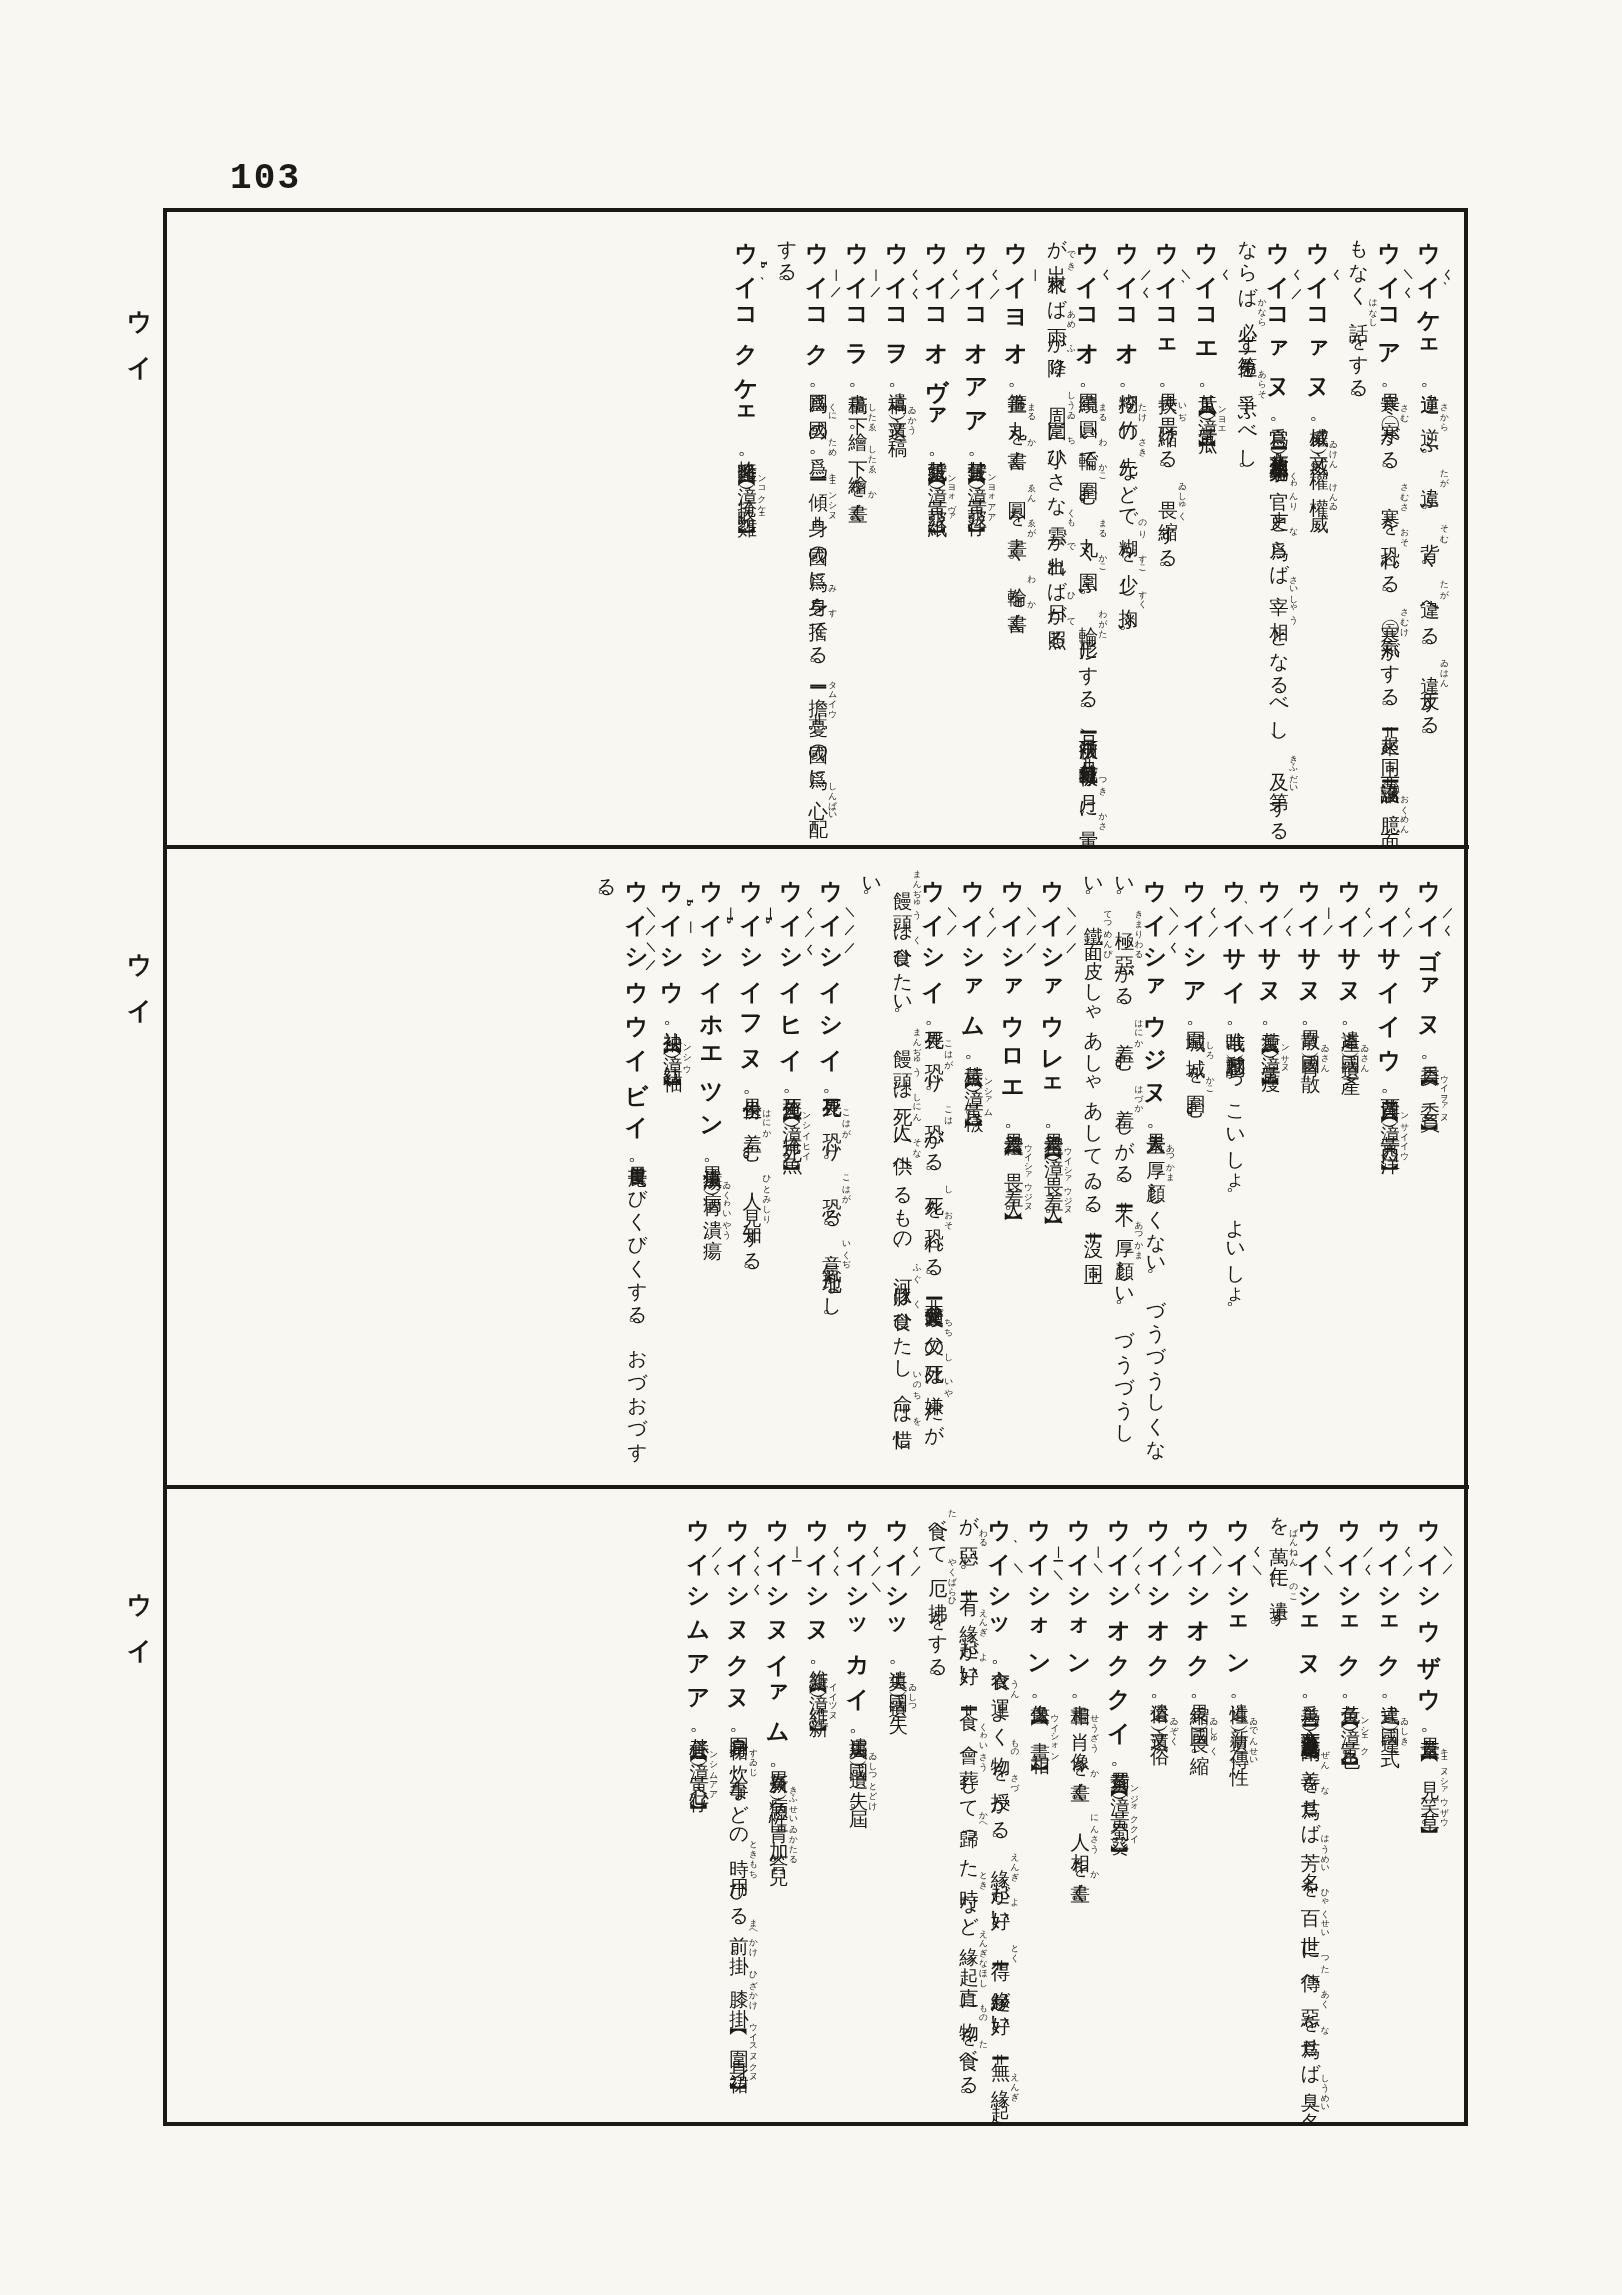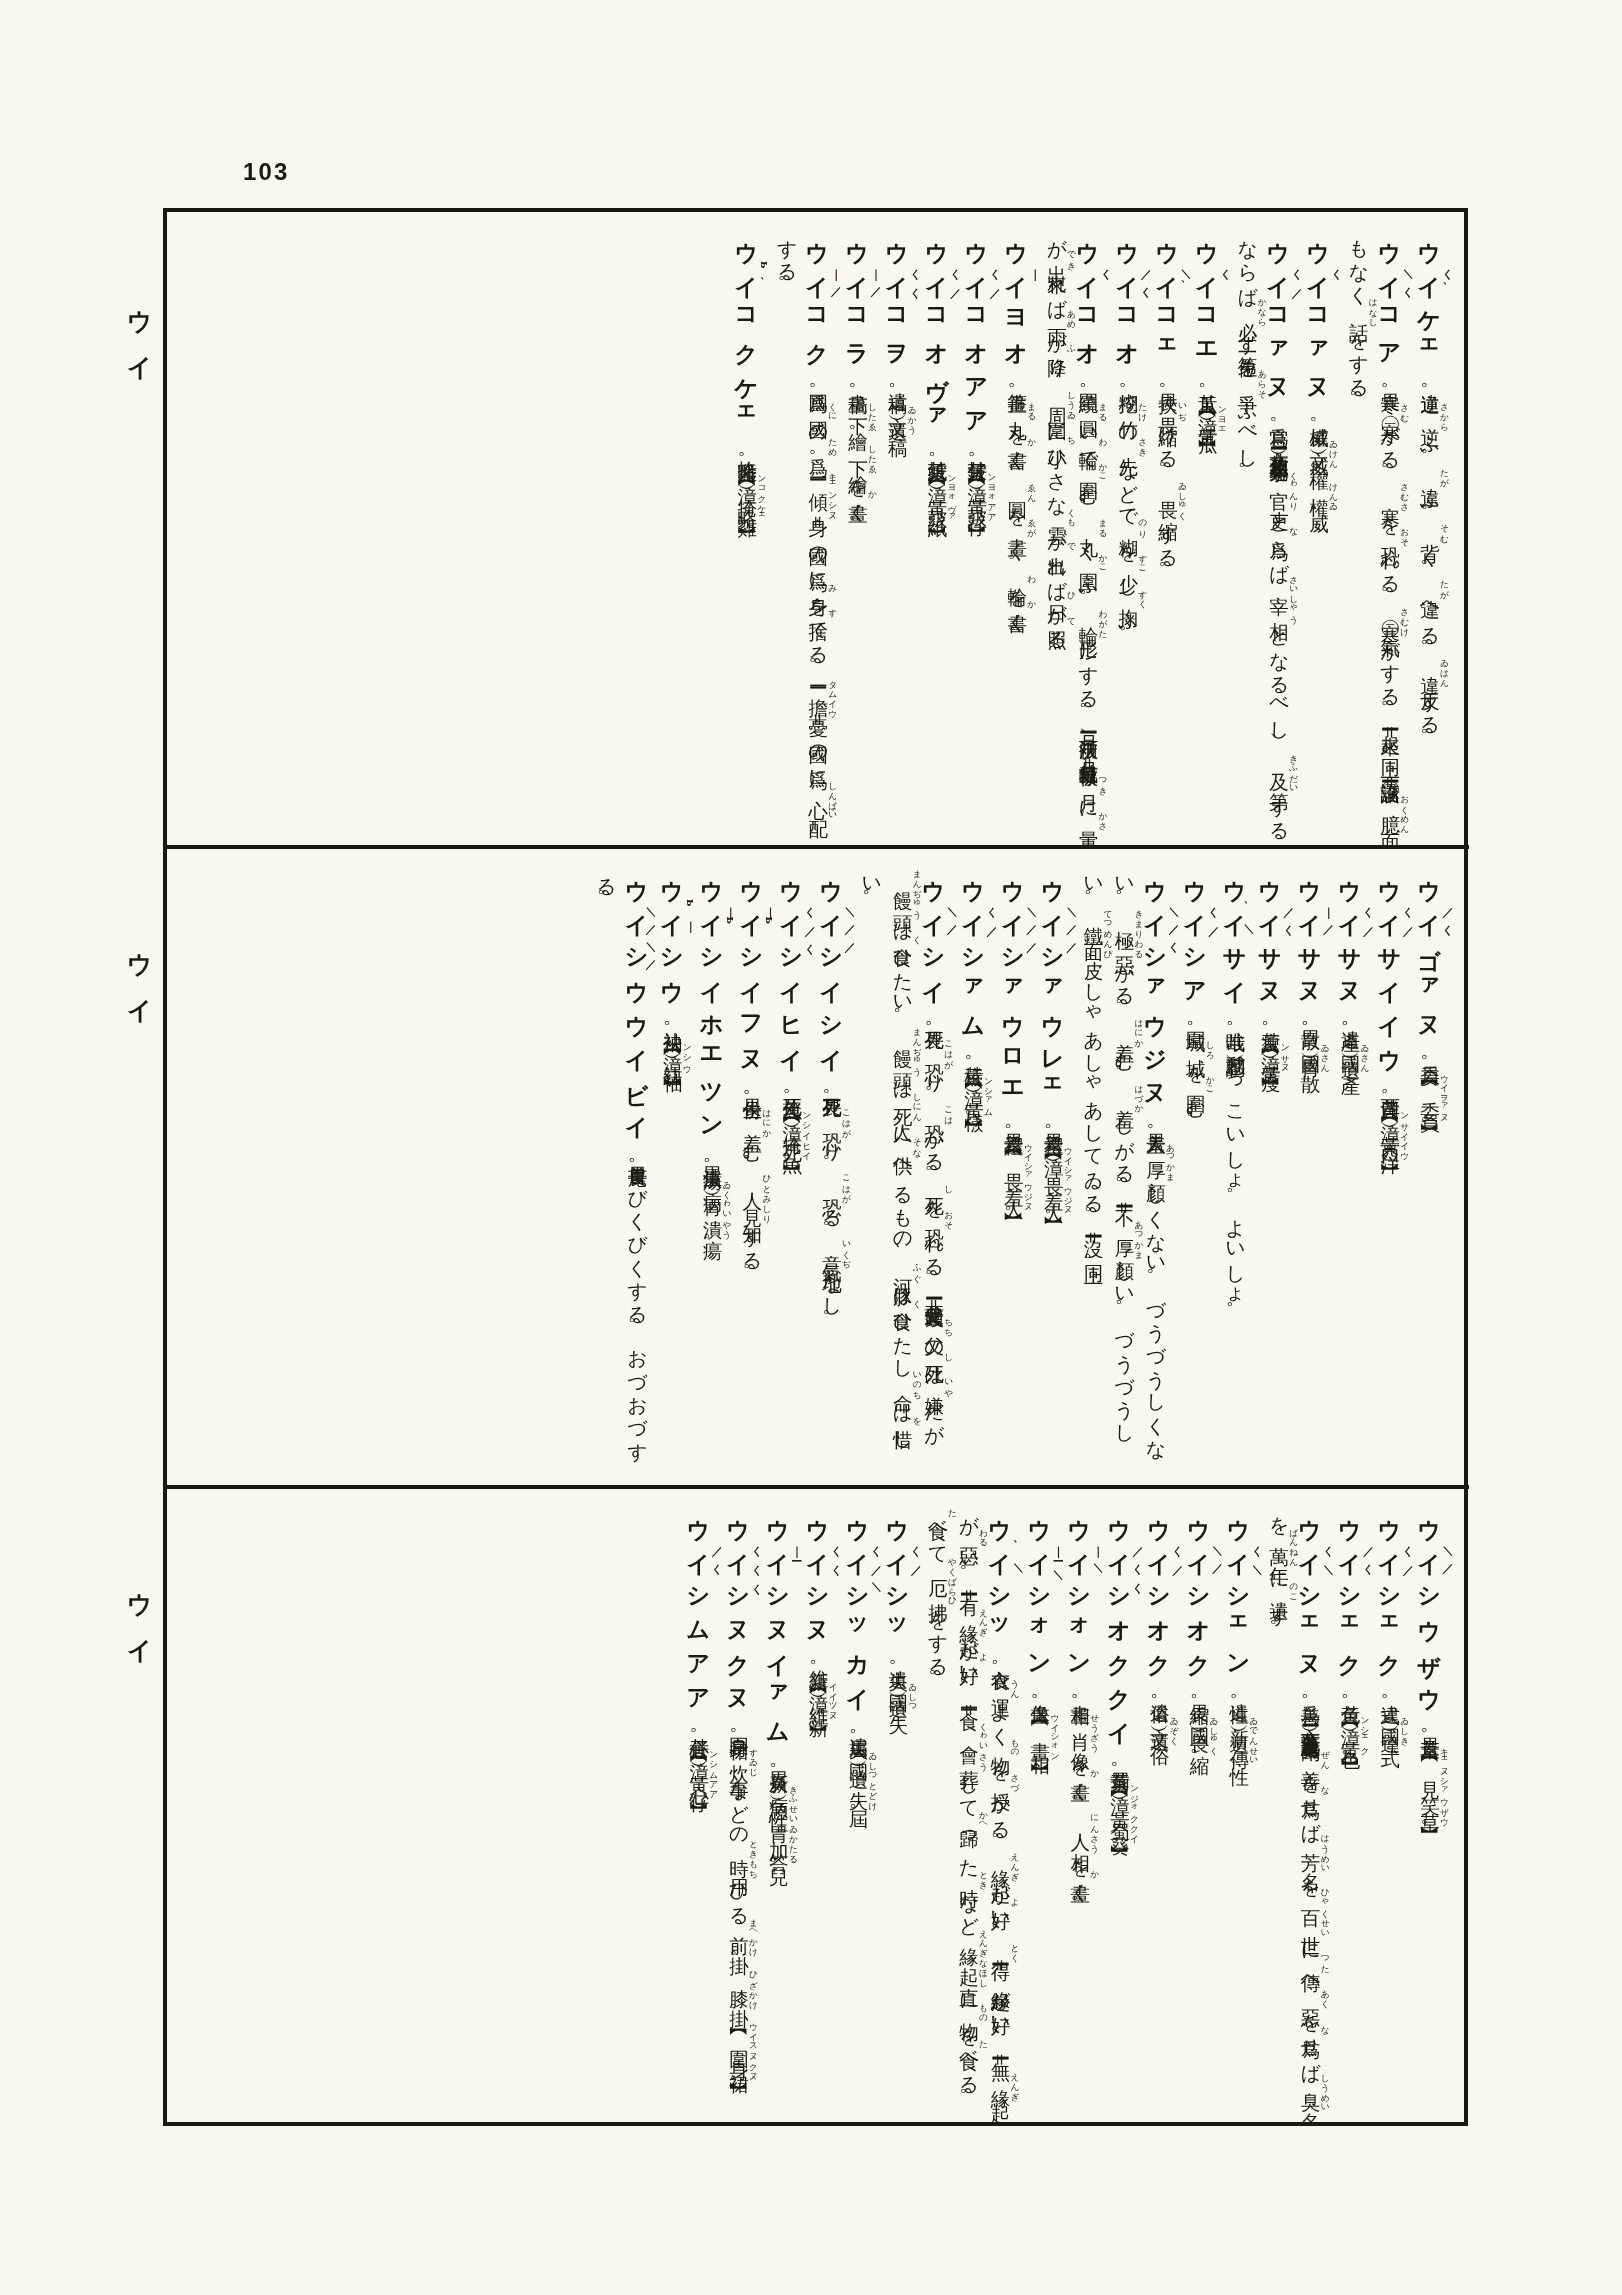--- a/index.html
+++ b/index.html
@@ -3,23 +3,23 @@
 <meta charset="utf-8">
 <style>
   html,body{margin:0;padding:0;}
   body{
     width:1623px;height:2295px;position:relative;overflow:hidden;
     background:#f8f7f2;
     font-family:"DejaVu Serif","Liberation Serif",serif;
     color:#1b1a17;
   }
   .page-number{
-    position:absolute;left:243px;top:158px;
-    font-size:24px;font-weight:bold;letter-spacing:2.2px;
-    font-family:Liberation Sans, sans-serif;
+    position:absolute;left:230px;top:158px;
+    font-size:36px;font-weight:bold;letter-spacing:2.2px;
+    font-family:Liberation Mono, monospace;
   }
   .content-frame{
     position:absolute;left:163px;top:208px;width:1297px;height:1910px;
     border:4.3px solid #1a1915;box-sizing:content-box;background:transparent;
   }
   .divider{position:absolute;left:-4.3px;width:1306px;height:4.3px;background:#1a1915;}
   #divider-1{top:633px;}
   #divider-2{top:1273px;}
   .band{
     position:absolute;left:0;width:1297px;

